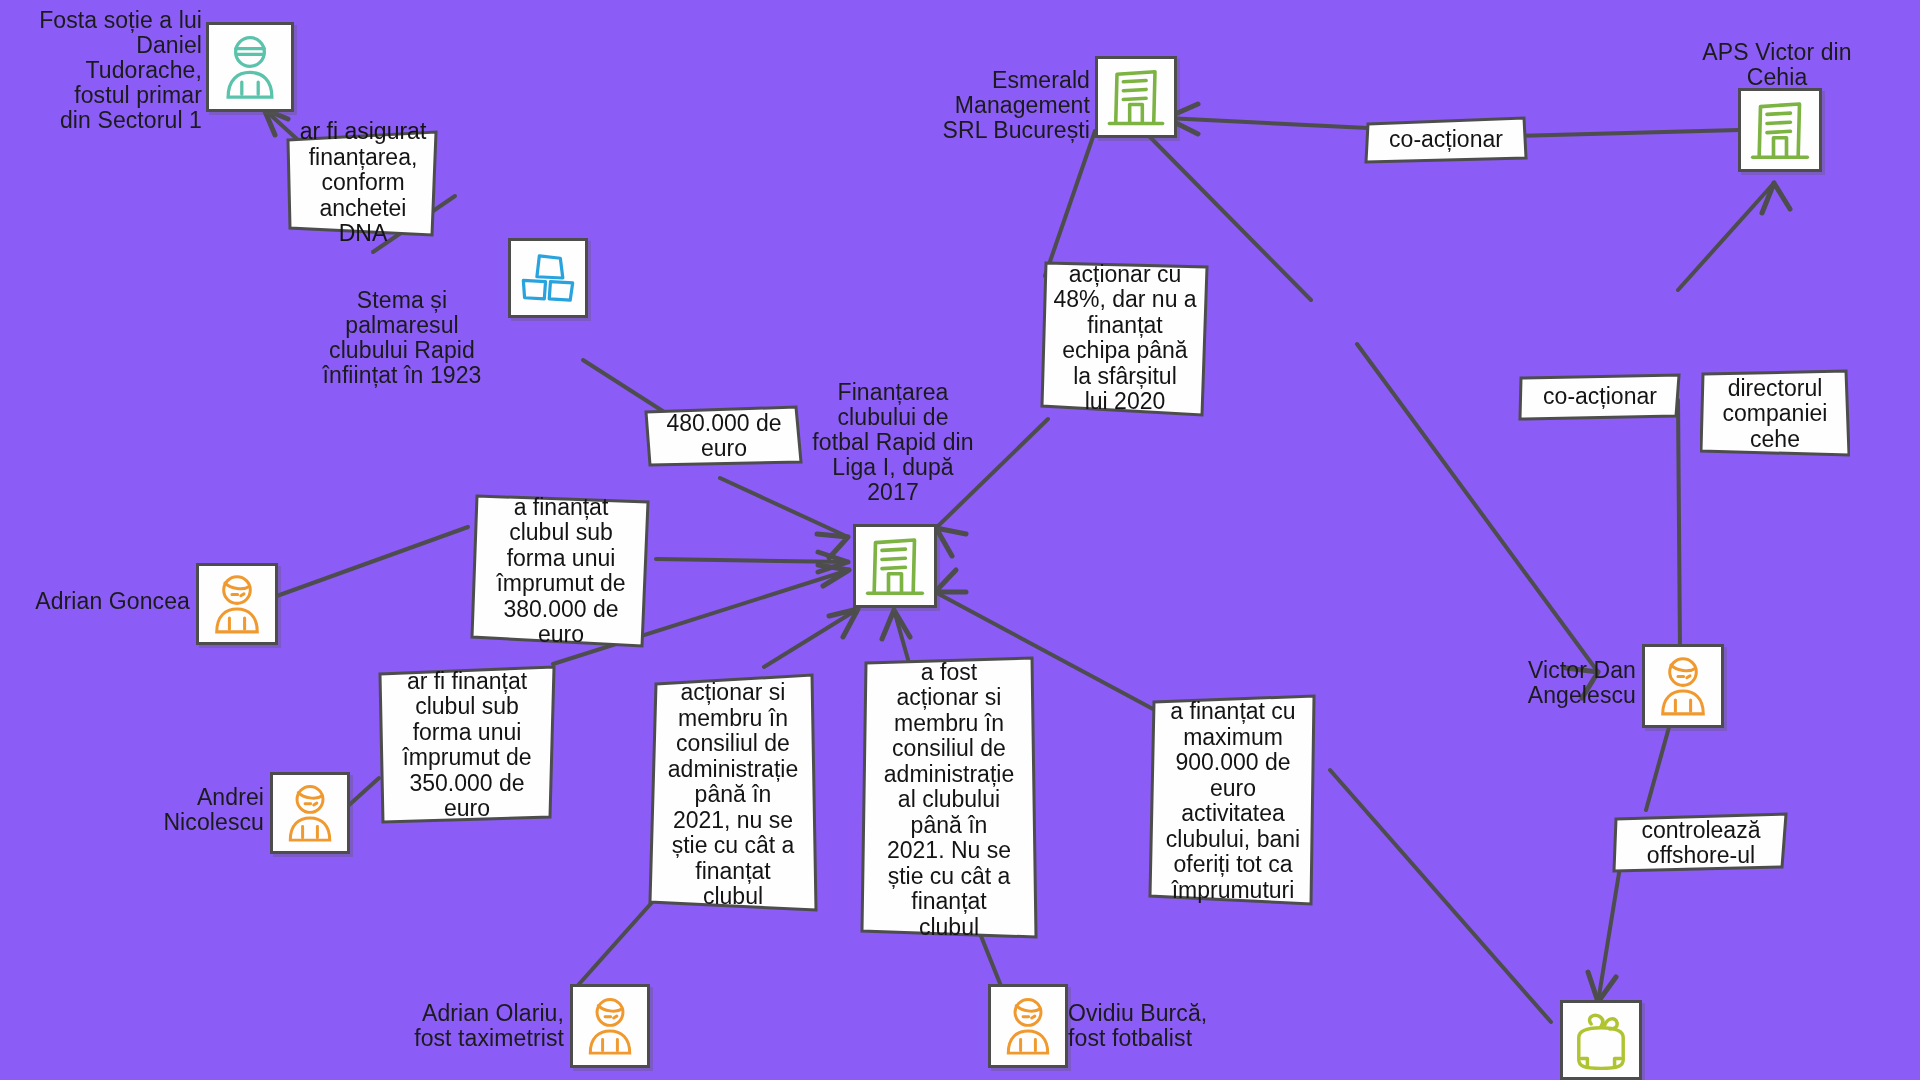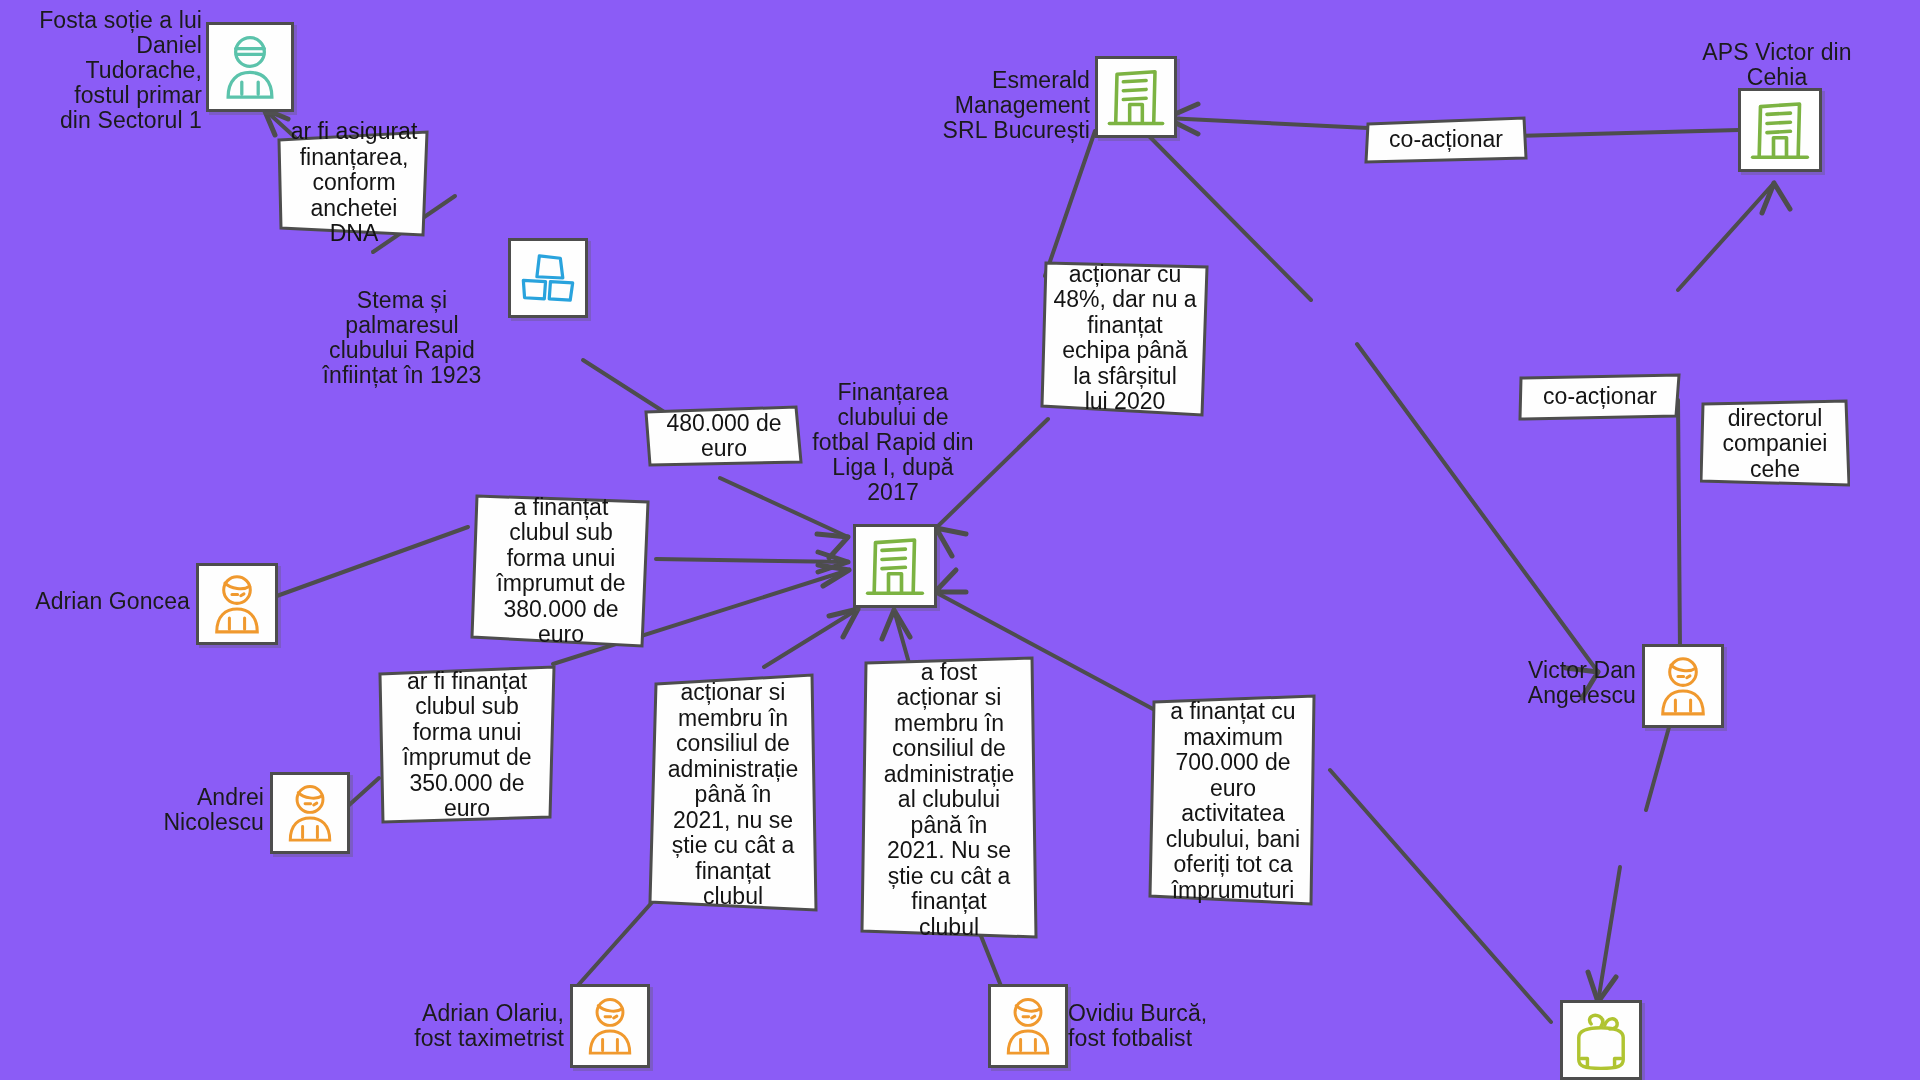--- a/index.html
+++ b/index.html
@@ -257,21 +257,21 @@
 
   <div class="caption cap-r" style="left:70px;top:785px;width:194px;">Andrei
 Nicolescu</div>
 
   <div class="caption cap-r" style="left:330px;top:1001px;width:234px;">Adrian Olariu,
 fost taximetrist</div>
 
   <div class="caption cap-l" style="left:1068px;top:1001px;width:240px;">Ovidiu Burcă,
 fost fotbalist</div>
 
-  <div class="plaque" style="left:276px;top:128px;width:156px;height:110px;">
+  <div class="plaque" style="left:285px;top:128px;width:156px;height:110px;">
     <svg class="quad" viewBox="0 0 156 110" preserveAspectRatio="none">
       <path d="M3 12 L151 4 L147 107 L5 100 Z" fill="#fefefe" stroke="#4d4d4d" stroke-width="3"></path>
     </svg>
     <div class="ptext">ar fi asigurat
 finanțarea,
 conform
 anchetei
 DNA</div>
   </div>
 
@@ -302,21 +302,21 @@
     <div class="ptext">co-acționar</div>
   </div>
 
   <div class="plaque" style="left:1518px;top:372px;width:164px;height:50px;">
     <svg class="quad" viewBox="0 0 164 50" preserveAspectRatio="none">
       <path d="M3 6 L161 3 L158 44 L2 47 Z" fill="#fefefe" stroke="#4d4d4d" stroke-width="3"></path>
     </svg>
     <div class="ptext">co-acționar</div>
   </div>
 
-  <div class="plaque" style="left:1700px;top:368px;width:150px;height:92px;margin-top:30px;">
+  <div class="plaque" style="left:1700px;top:368px;width:150px;height:92px;">
     <svg class="quad" viewBox="0 0 150 92" preserveAspectRatio="none">
       <path d="M3 6 L146 3 L149 87 L1 83 Z" fill="#fefefe" stroke="#4d4d4d" stroke-width="3"></path>
     </svg>
     <div class="ptext">directorul
 companiei
 cehe</div>
   </div>
 
   <div class="plaque" style="left:470px;top:492px;width:182px;height:158px;">
     <svg class="quad" viewBox="0 0 182 158" preserveAspectRatio="none">
@@ -373,22 +373,29 @@
 finanțat
 clubul</div>
   </div>
 
   <div class="plaque" style="left:1148px;top:692px;width:170px;height:218px;">
     <svg class="quad" viewBox="0 0 170 218" preserveAspectRatio="none">
       <path d="M6 10 L166 4 L163 212 L2 204 Z" fill="#fefefe" stroke="#4d4d4d" stroke-width="3"></path>
     </svg>
     <div class="ptext">a finanțat cu
 maximum
-700.000 de
+900.000 de
 euro
 activitatea
 clubului, bani
 oferiți tot ca
 împrumuturi</div>
   </div>
 
+  <div class="plaque" style="left:1612px;top:812px;width:178px;height:62px;">
+    <svg class="quad" viewBox="0 0 178 62" preserveAspectRatio="none">
+      <path d="M4 7 L174 2 L170 55 L2 59 Z" fill="#fefefe" stroke="#4d4d4d" stroke-width="3"></path>
+    </svg>
+    <div class="ptext">controlează
+offshore-ul</div>
+  </div>
 
 </div>
 
 </body></html>

